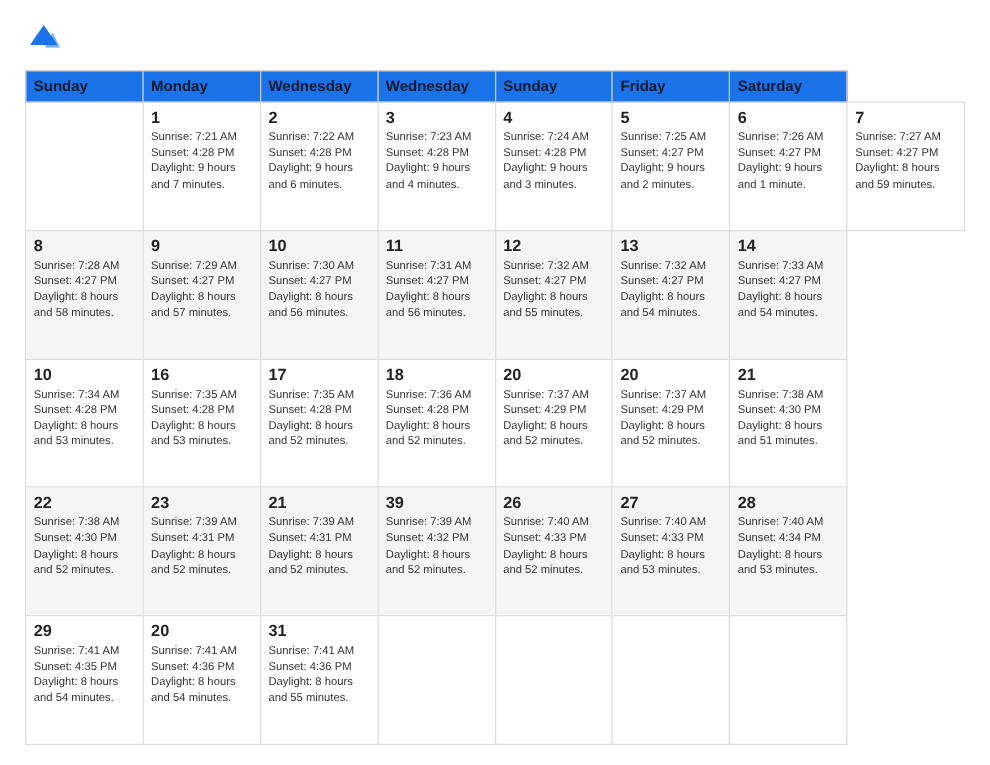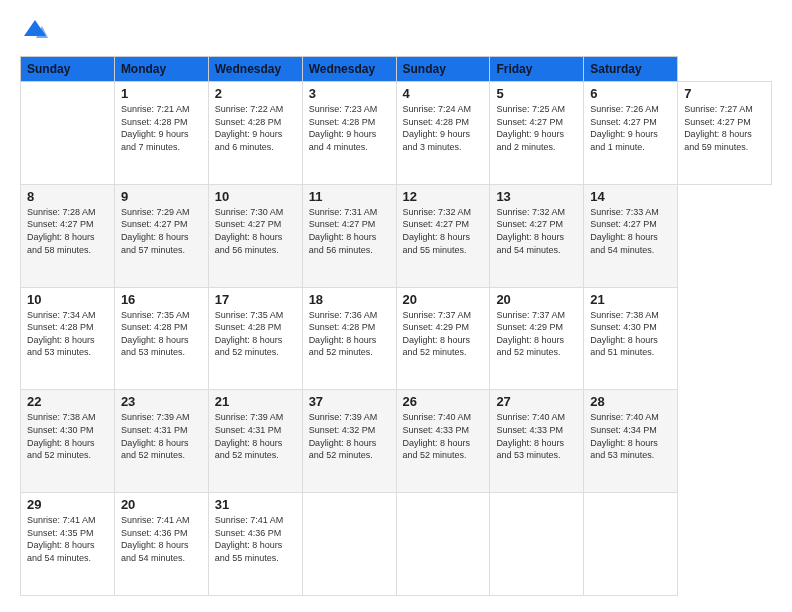--- a/index.html
+++ b/index.html
@@ -235,21 +235,21 @@
       </td>
           <td>
         <span class="day-num">23</span>
         <span class="cell-text">Sunrise: 7:39 AM<br>Sunset: 4:31 PM<br>Daylight: 8 hours and 52 minutes.</span>
       </td>
           <td>
         <span class="day-num">21</span>
         <span class="cell-text">Sunrise: 7:39 AM<br>Sunset: 4:31 PM<br>Daylight: 8 hours and 52 minutes.</span>
       </td>
           <td>
-        <span class="day-num">37</span>
+        <span class="day-num">39</span>
         <span class="cell-text">Sunrise: 7:39 AM<br>Sunset: 4:32 PM<br>Daylight: 8 hours and 52 minutes.</span>
       </td>
           <td>
         <span class="day-num">26</span>
         <span class="cell-text">Sunrise: 7:40 AM<br>Sunset: 4:33 PM<br>Daylight: 8 hours and 52 minutes.</span>
       </td>
           <td>
         <span class="day-num">27</span>
         <span class="cell-text">Sunrise: 7:40 AM<br>Sunset: 4:33 PM<br>Daylight: 8 hours and 53 minutes.</span>
       </td>

